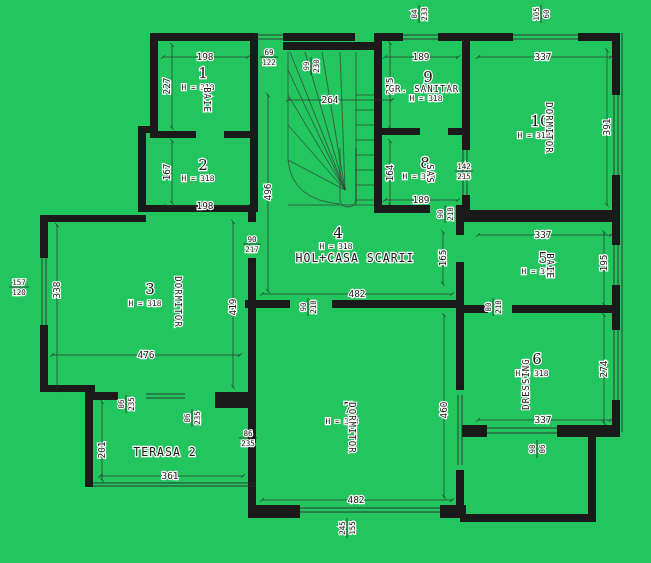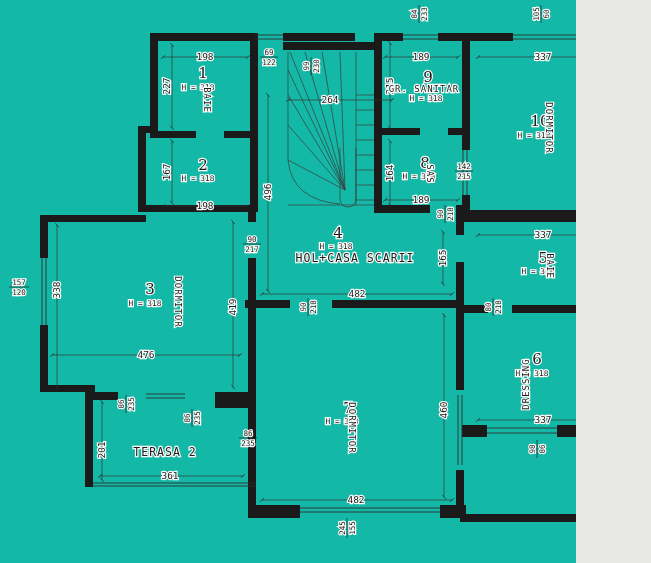--- a/index.html
+++ b/index.html
@@ -1,16 +1,16 @@
 <!DOCTYPE html>
 <html><head>
 <meta charset="utf-8">
 <style>
   html,body{margin:0;padding:0;background:#e8e8e6;}
-  .sheet{position:relative;width:576px;height:563px;background:#14b8a6;overflow:hidden;
+  .sheet{position:relative;width:651px;height:563px;background:#22c55e;overflow:hidden;
          font-family:"DejaVu Sans Mono", monospace;}
   svg{display:block}
   text{fill:#1b1b1b;paint-order:stroke;stroke:#fcfcfa;stroke-width:2.4px;text-anchor:middle;
        font-family:"DejaVu Sans Mono", monospace;}
   .d{font-size:9.5px;}
   .s{font-size:7.6px;}
   .rn{font-size:15px;font-family:"DejaVu Serif", serif;}
   .rh{font-size:7.8px;}
   .rname{font-size:9px;letter-spacing:1px;}
   .big{font-size:11.5px;letter-spacing:1px;}

